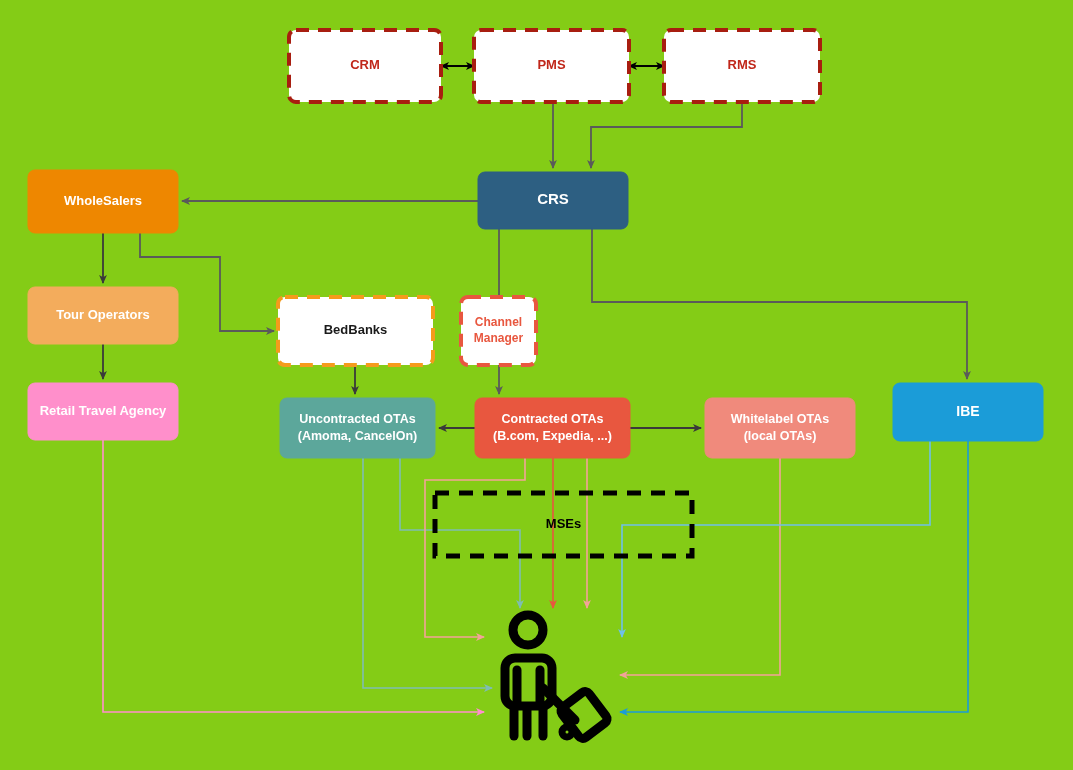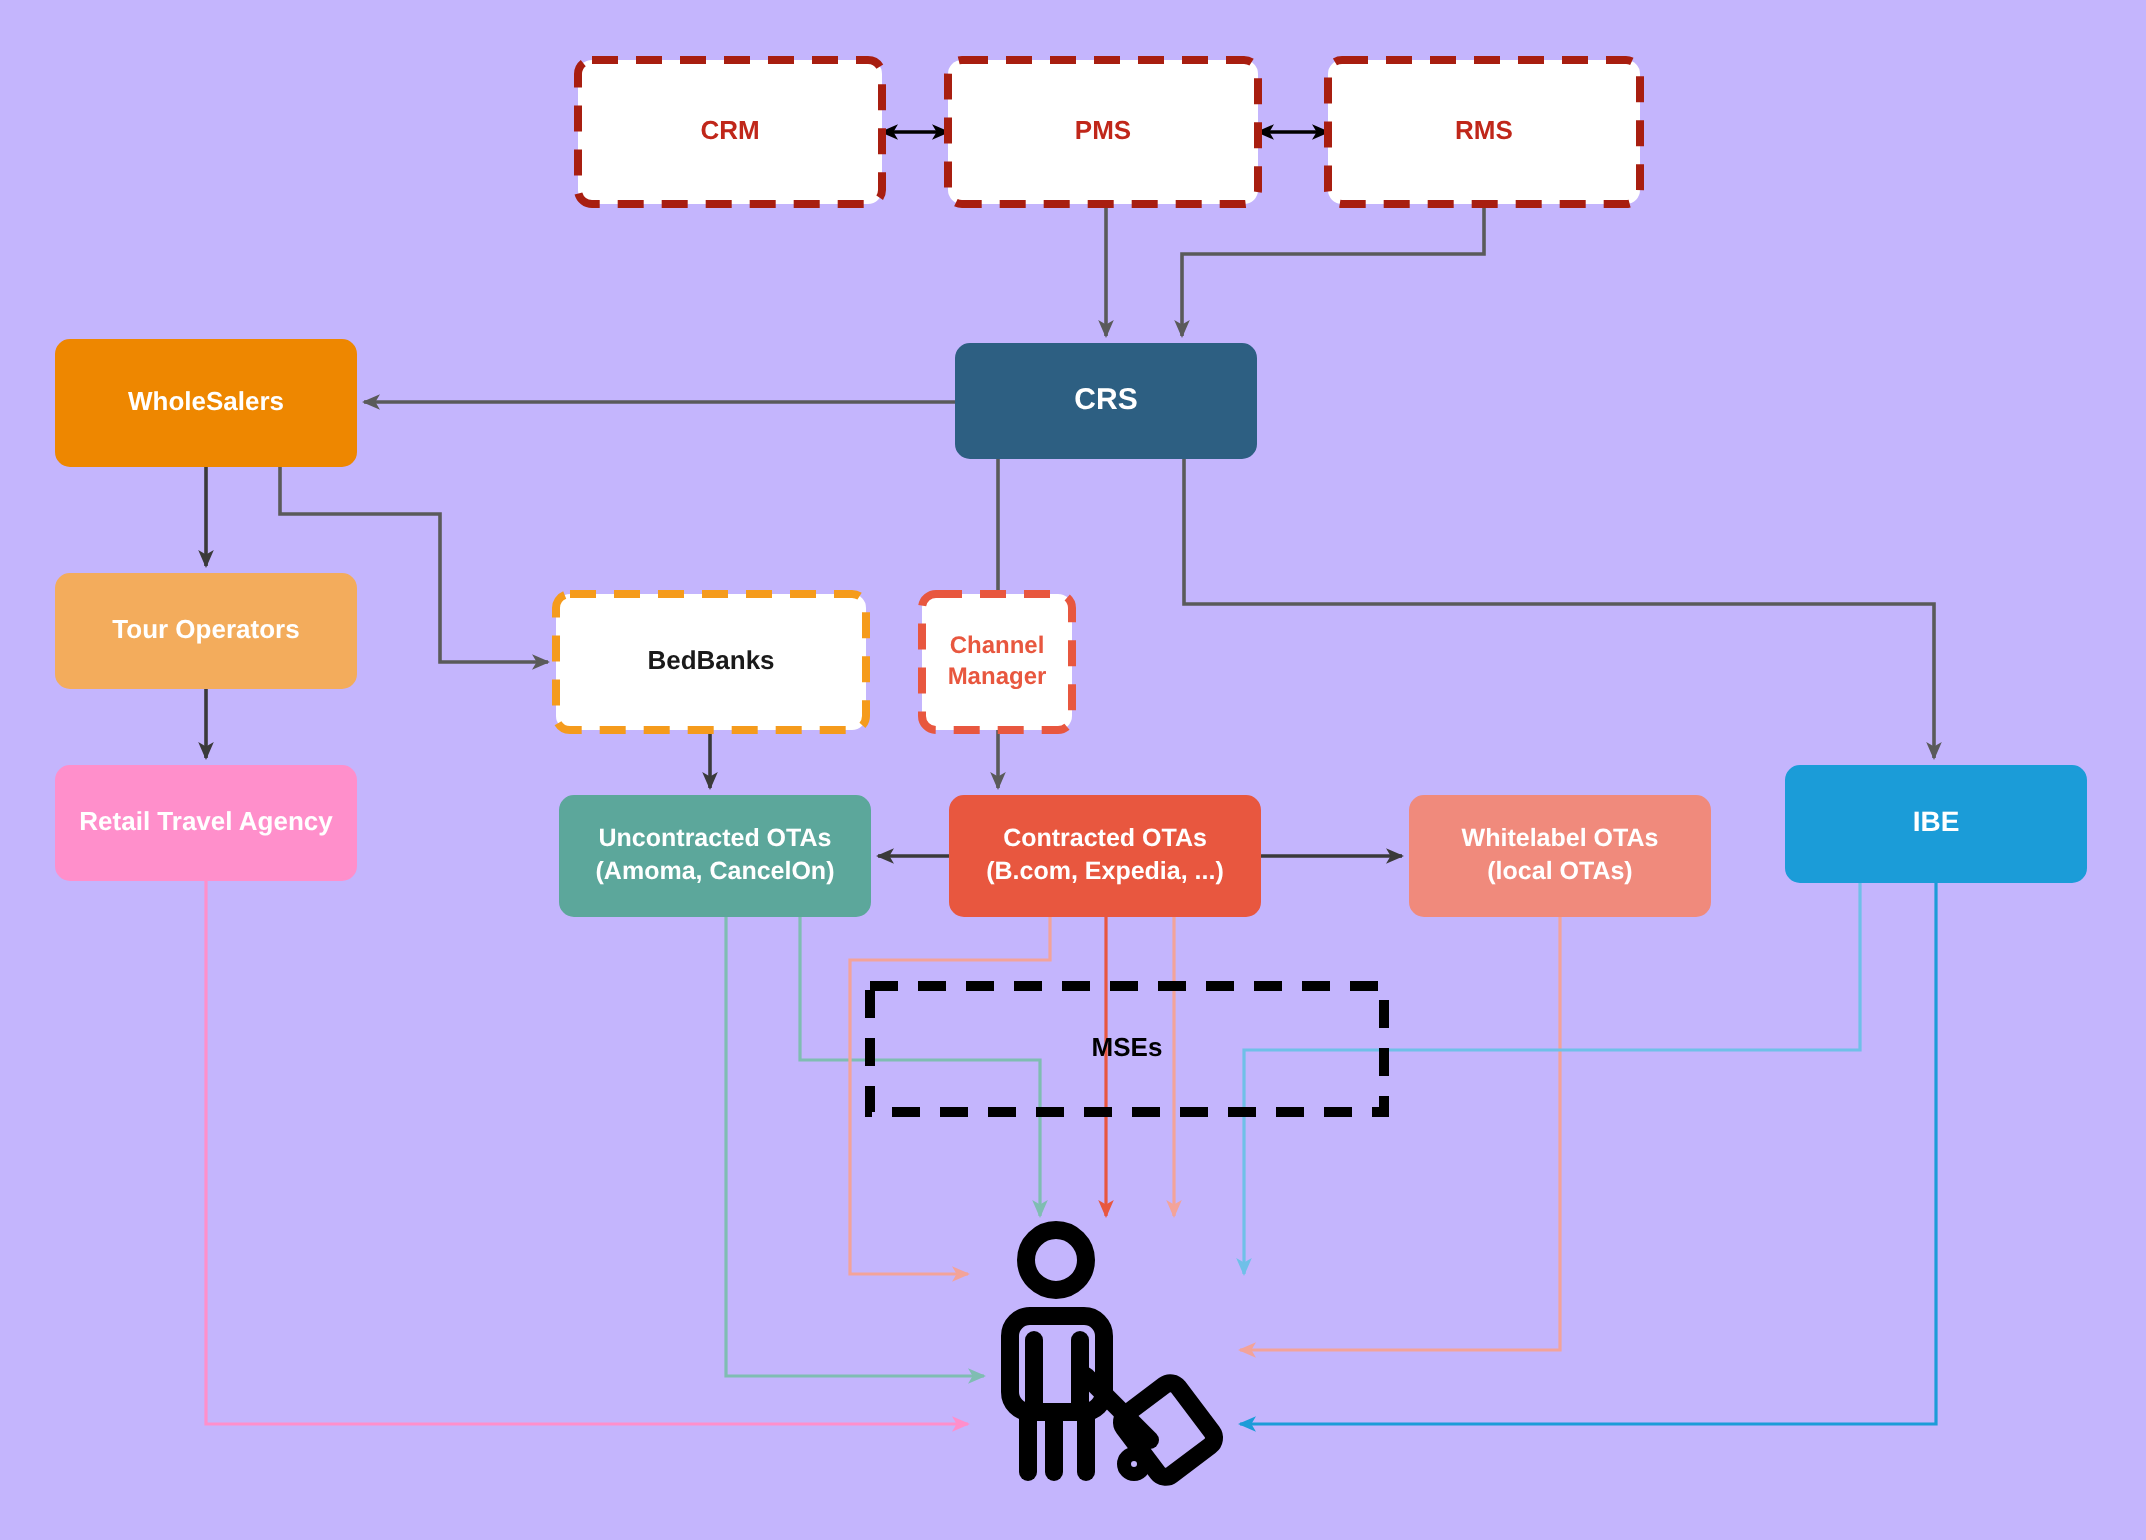--- a/index.html
+++ b/index.html
@@ -1,17 +1,17 @@
 <!DOCTYPE html>
 <html><head>
 <meta charset="utf-8">
 <style>
   html,body{margin:0;padding:0;background:#ffffff;}
   body{width:1073px;height:770px;overflow:hidden;font-family:"Liberation Sans",sans-serif;}
-  #stage{position:relative;width:1073px;height:770px;background:#c4b5fd;}
+  #stage{position:relative;width:1073px;height:770px;background:#84cc16;}
   svg.layer{position:absolute;left:0;top:0;width:1073px;height:770px;}
   .nodeText{font-family:"Liberation Sans",sans-serif;font-weight:bold;text-anchor:middle;dominant-baseline:middle;}
 </style>
 </head>
 <body>
 
 <div id="stage">
   <svg class="layer" id="svg-root" viewBox="0 0 1073 770">
     <defs id="svg-defs">
         <marker id="ah000000" markerWidth="9" markerHeight="9" refX="8" refY="4.5" orient="auto" markerUnits="userSpaceOnUse">

